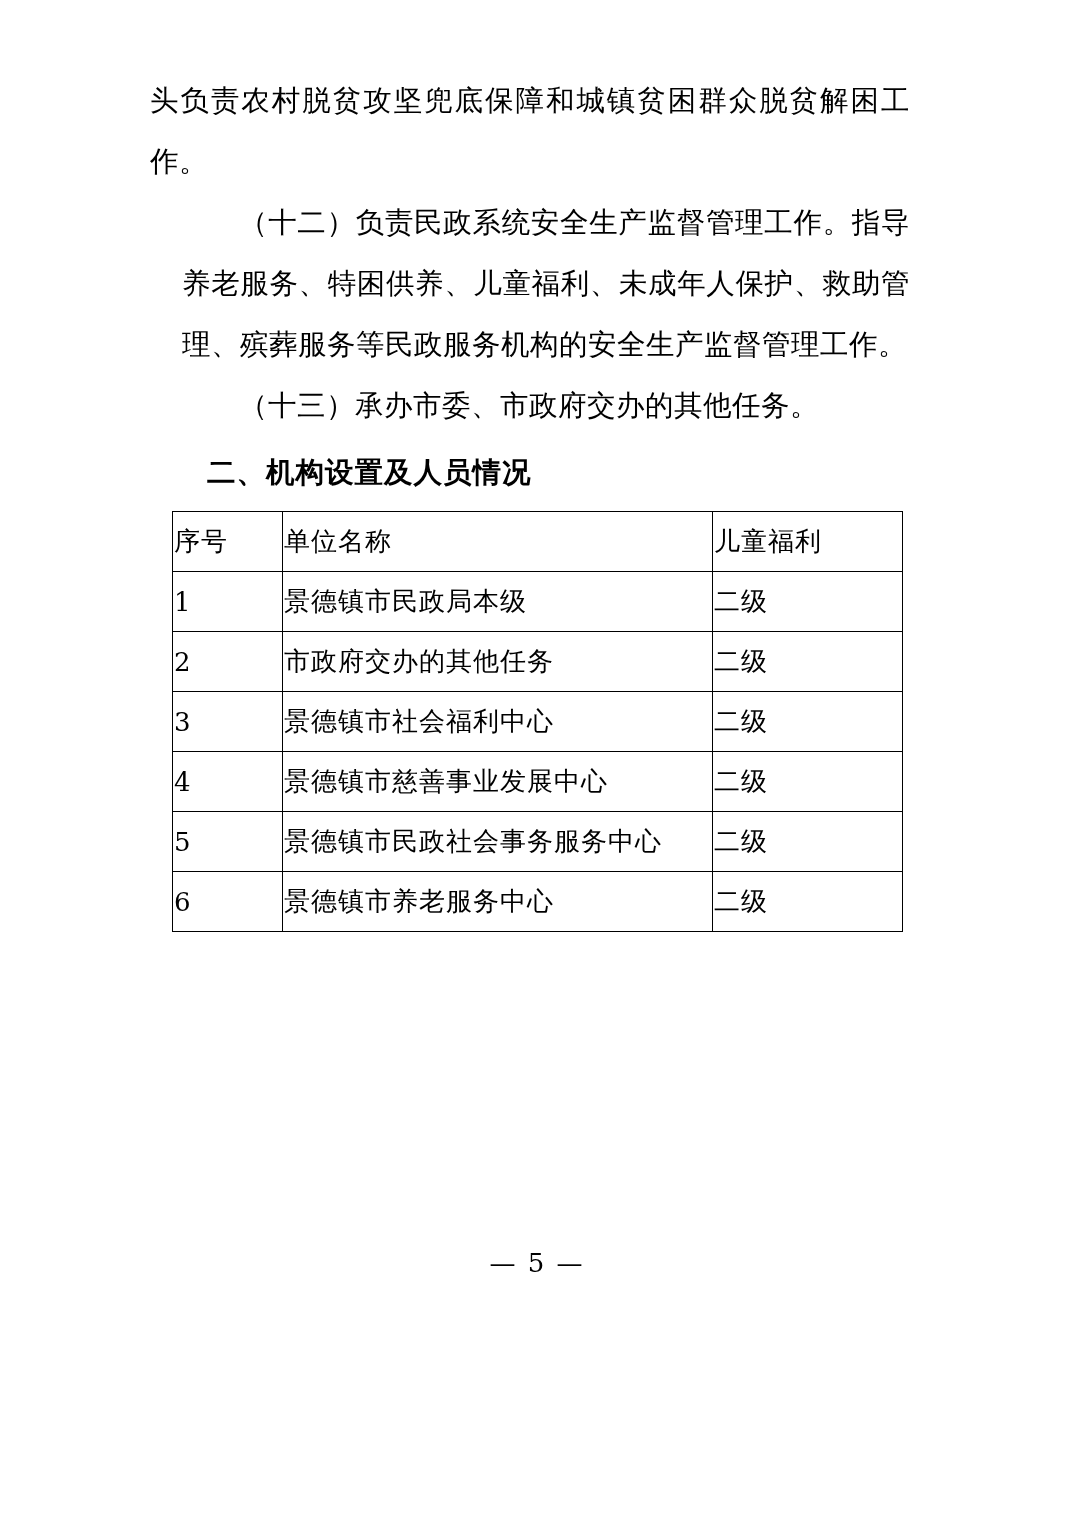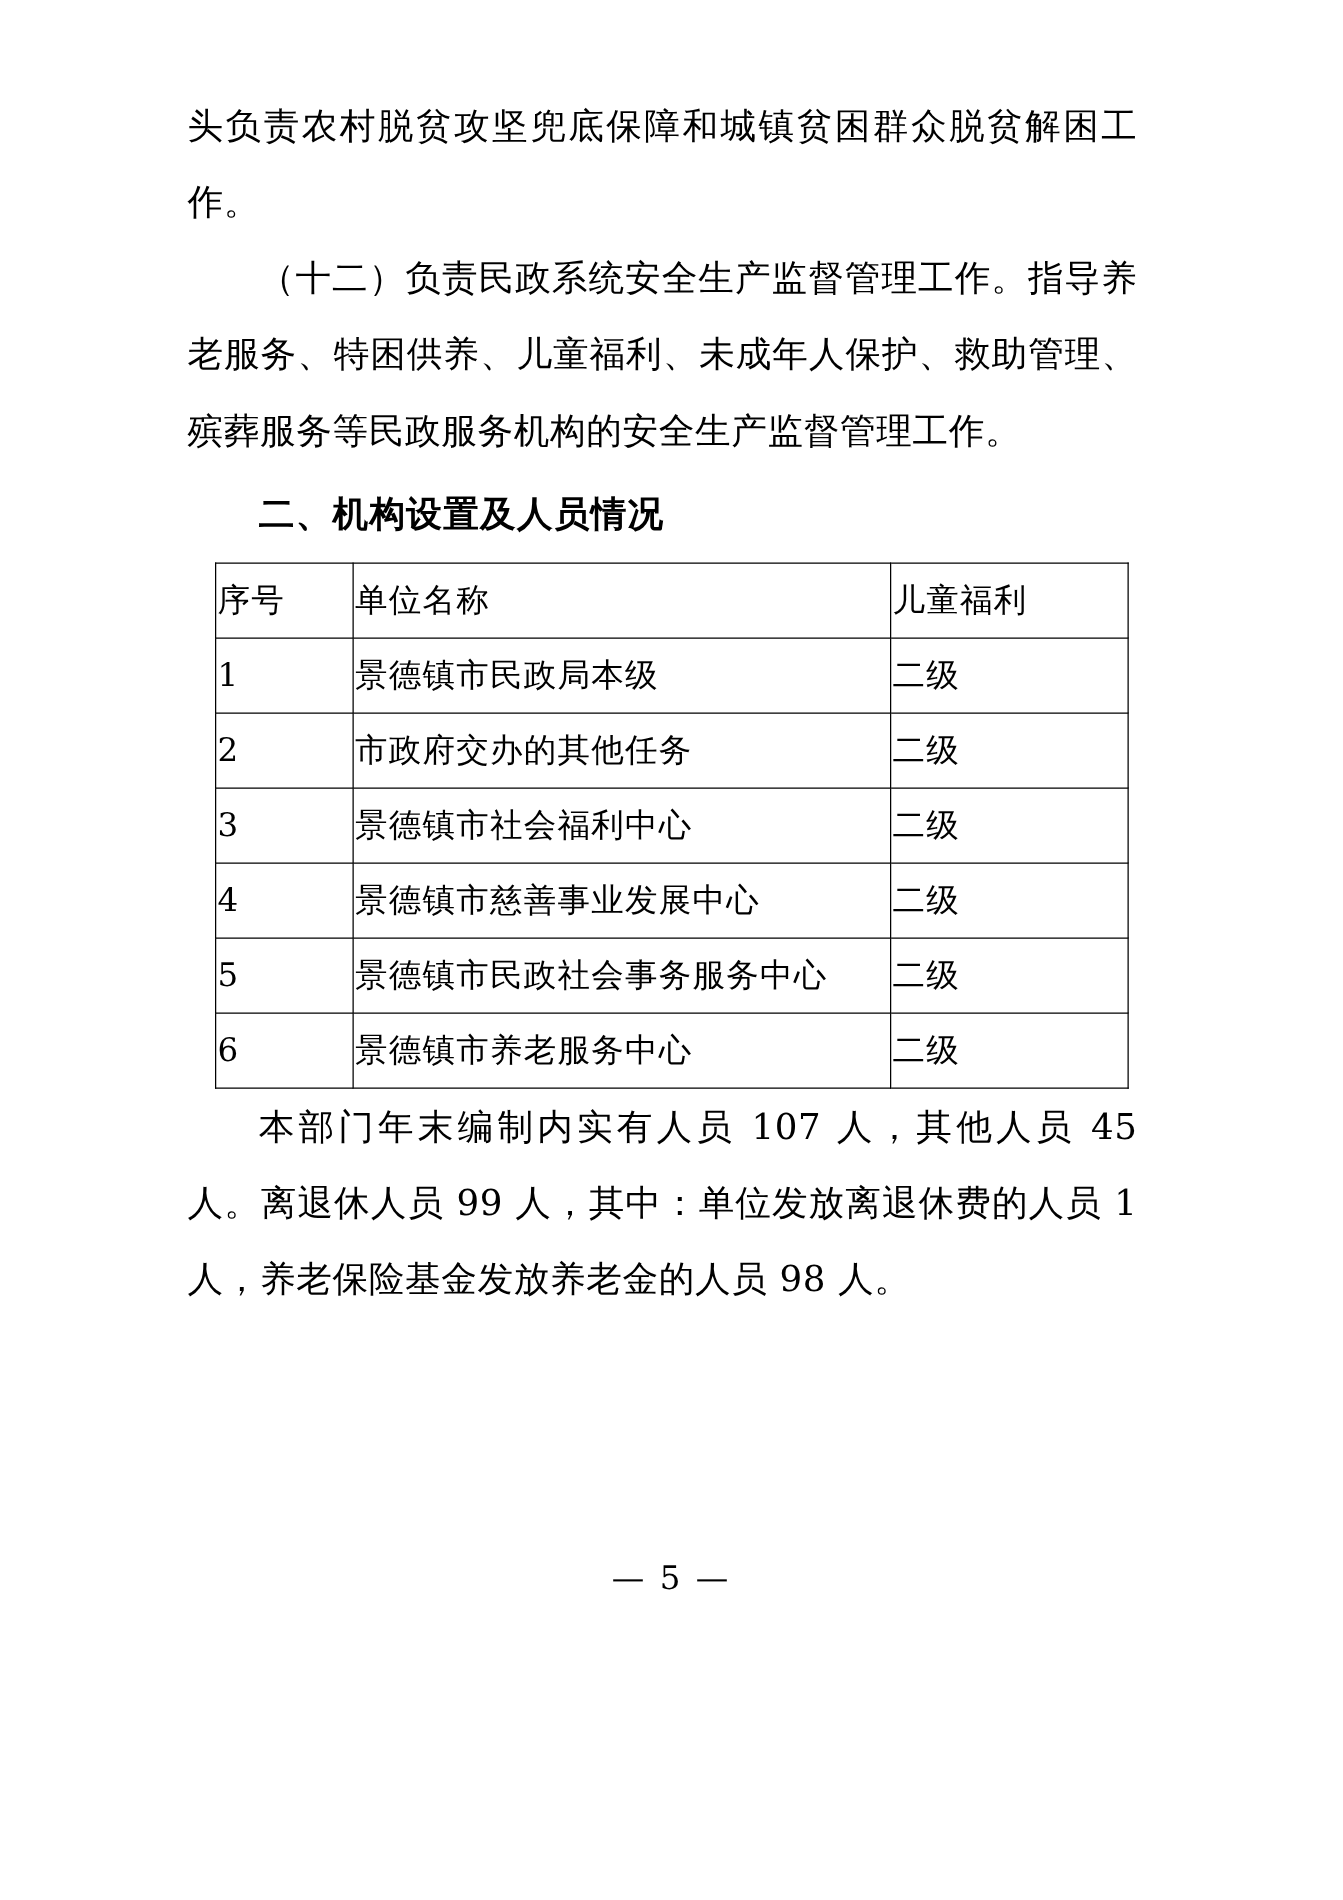--- a/index.html
+++ b/index.html
@@ -27,20 +27,21 @@
     margin: 0 0 0 0;
     font-size: 28.5px;
     line-height: 61px;
     letter-spacing: 0.5px;
     text-align: justify;
     text-justify: inter-ideograph;
     font-family: "DejaVu Serif", "Liberation Serif", serif;
   }
   p.indent {
     text-indent: 2em;
+    margin-left: 32px;
   }
   h2.section-heading {
     margin: 6px 0 0 0;
     font-size: 28.5px;
     line-height: 61px;
     font-weight: bold;
     text-indent: 2em;
     font-family: "DejaVu Sans", "Liberation Sans", sans-serif;
     letter-spacing: 1px;
   }
@@ -79,20 +80,21 @@
 </head>
 <body>
 
 <div class="page">
   <div class="content">
 
     <p class="body-text">头负责农村脱贫攻坚兜底保障和城镇贫困群众脱贫解困工作。</p>
 
     <p class="body-text indent">（十二）负责民政系统安全生产监督管理工作。指导养老服务、特困供养、儿童福利、未成年人保护、救助管理、殡葬服务等民政服务机构的安全生产监督管理工作。</p>
 
+    <p class="body-text indent">（十三）承办市委、市政府交办的其他任务。</p>
 
     <h2 class="section-heading">二、机构设置及人员情况</h2>
 
 
     <table class="units-table">
       <colgroup>
         <col class="c0">
           <col class="c1">
           <col class="c2">
       </colgroup>
@@ -130,18 +132,17 @@
           <td>二级</td>
         </tr>
         <tr>
           <td>6</td>
           <td>景德镇市养老服务中心</td>
           <td>二级</td>
         </tr>
       </tbody>
     </table>
 
-    <p class="body-text indent after-table">本部门年末编制内实有人员 107 人，其他人员 45 人。离退休人员 99 人，其中：单位发放离退休费的人员 1 人，养老保险基金发放养老金的人员 98 人。</p>
 
   </div>
 
   <div class="footer">— 5 —</div>
 </div>
 
 </body></html>

